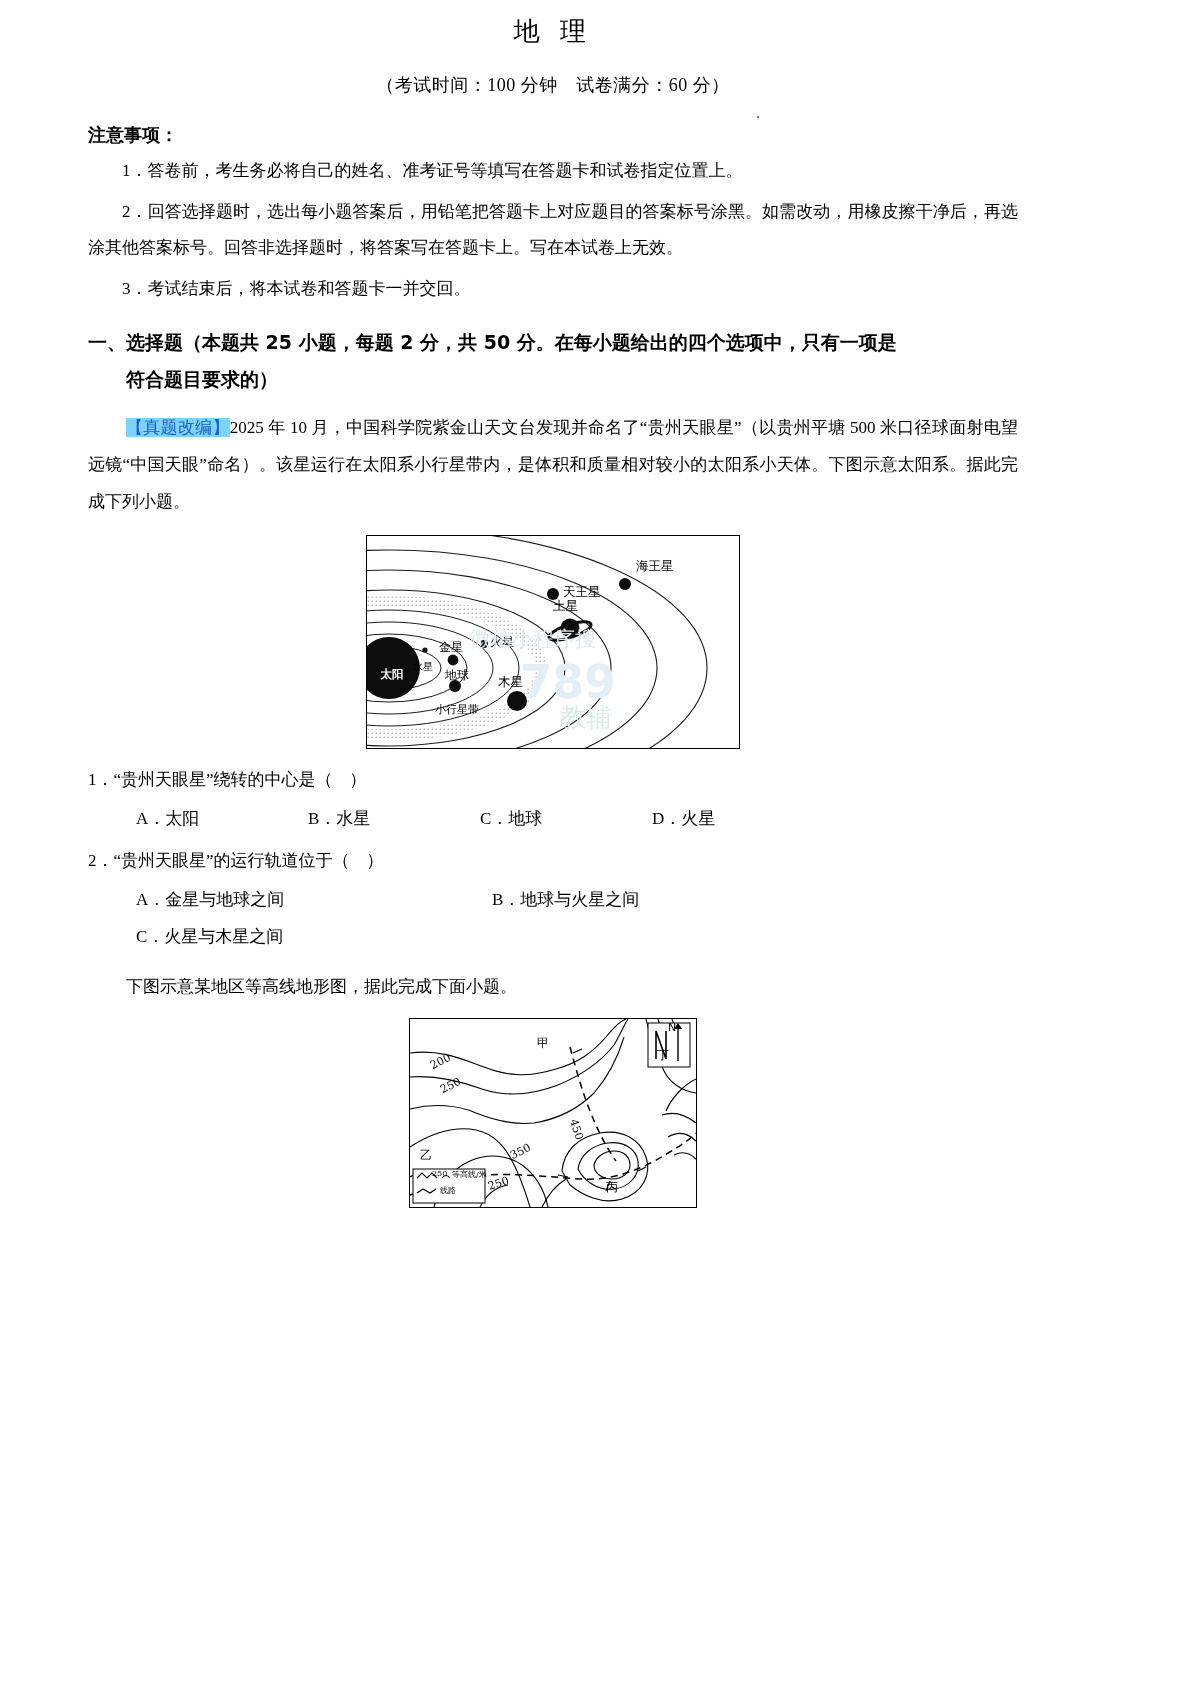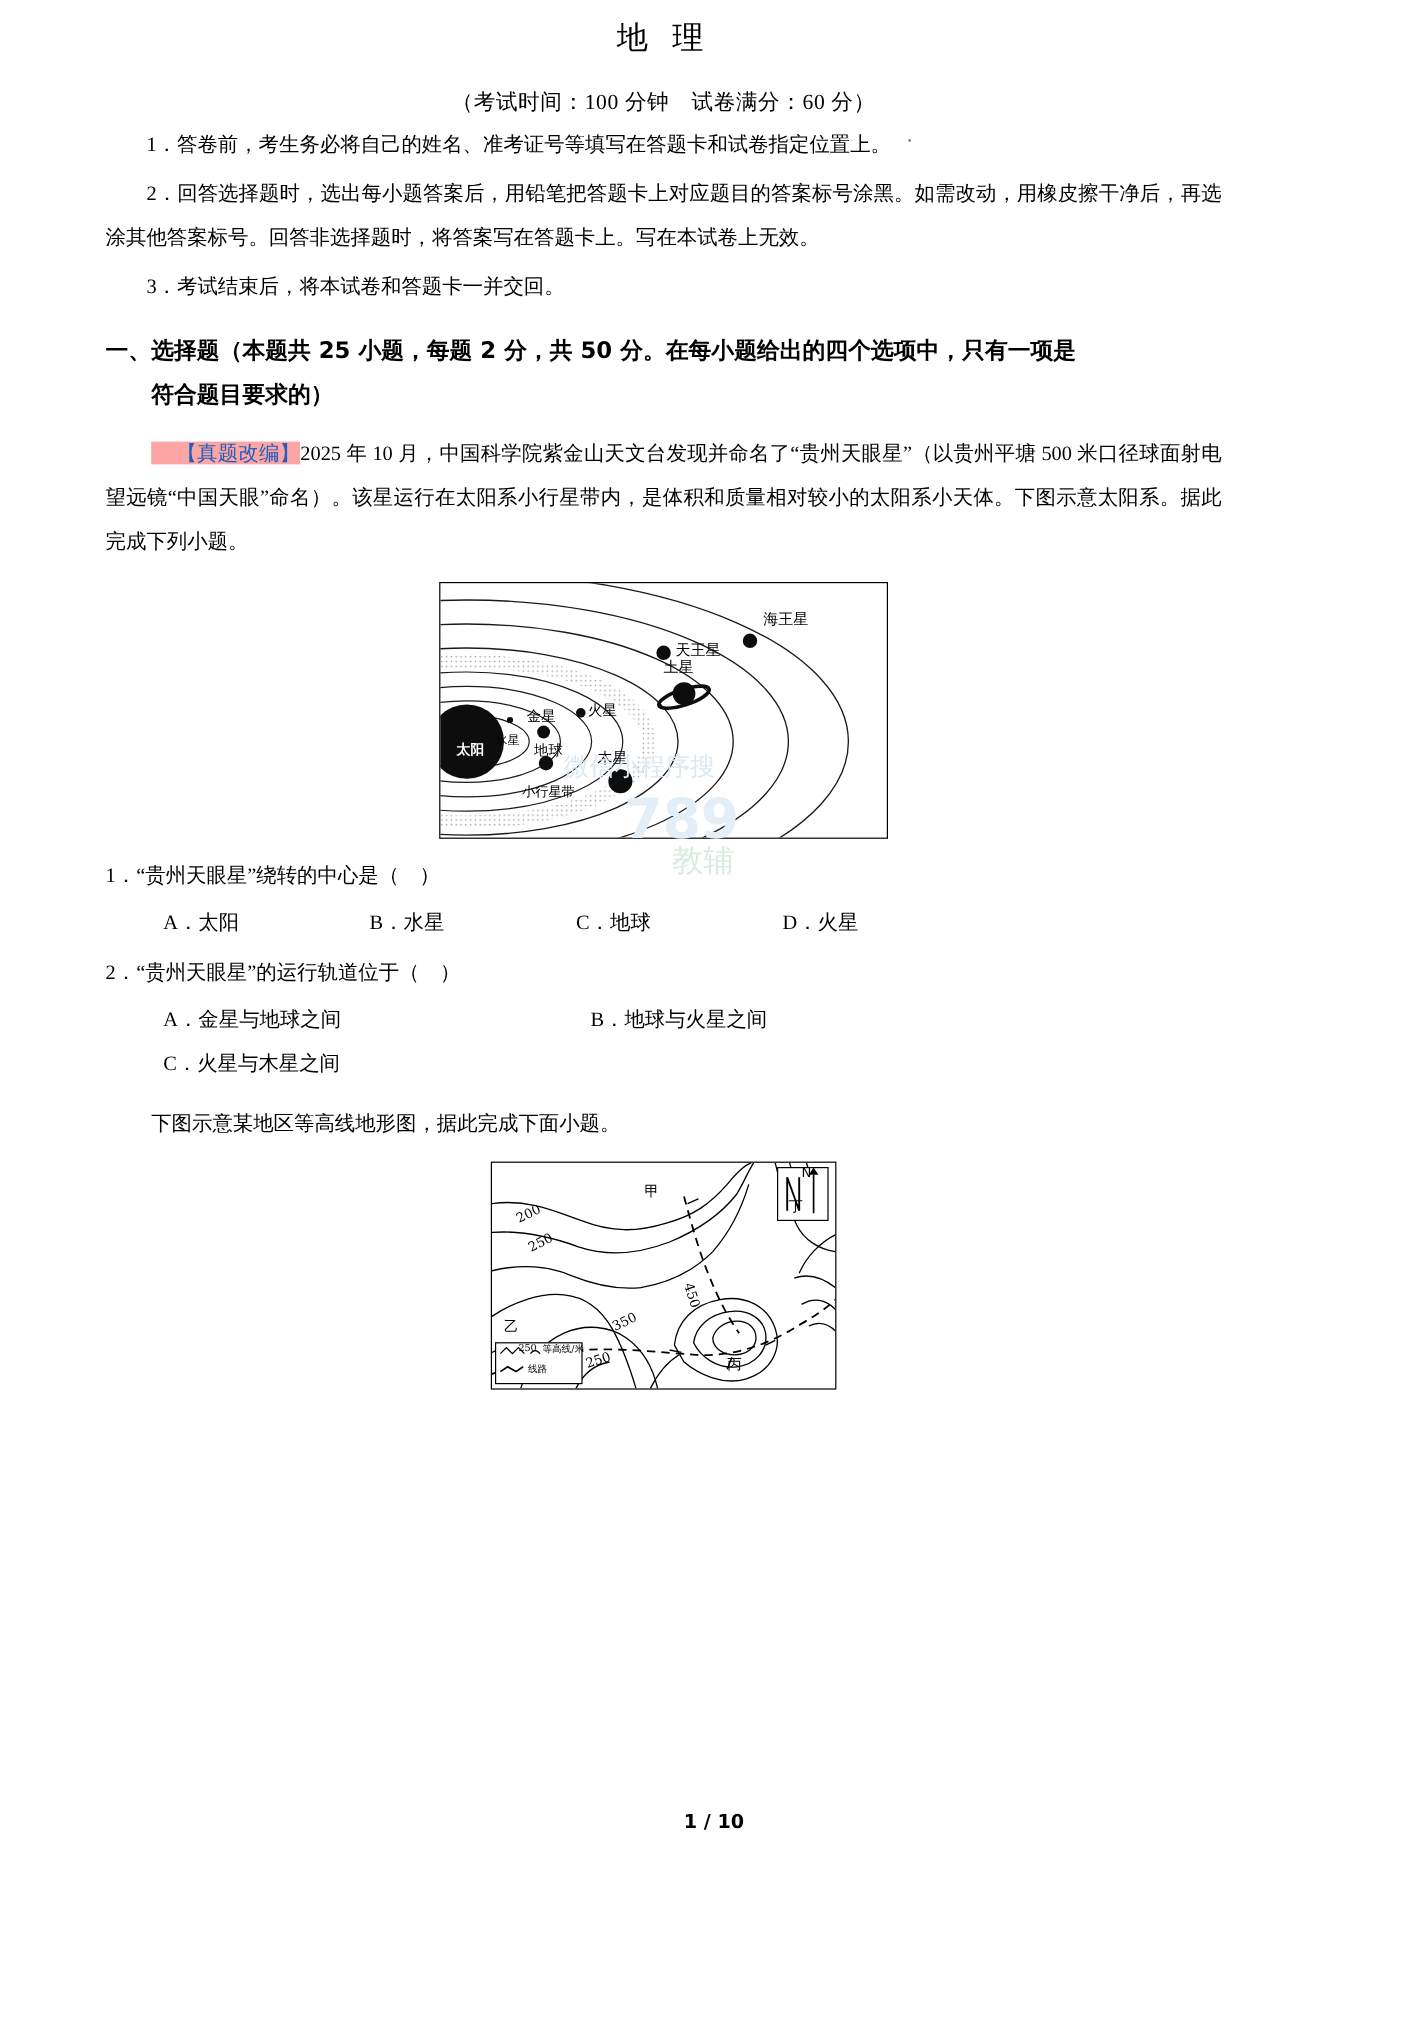--- a/index.html
+++ b/index.html
@@ -84,22 +84,21 @@
   
   .passage {
     font-size: 17px;
     line-height: 2.2;
     text-indent: 38px;
     margin-top: 10px;
     text-align: justify;
   }
   .tag-blue {
     color: #1f5fbf;
-    background: #fca5a5;
-    padding-left: 21px;
+    background: #7dd3fc;
   }
 
   
   .question {
     font-size: 17px;
     line-height: 2.0;
     margin-top: 14px;
   }
   .options {
     display: flex;
@@ -160,20 +159,21 @@
 <body>
 
 <div class="page">
   <div class="topdot"></div>
 
   <div class="content">
 
     <div class="doc-subject">地 理</div>
     <div class="exam-info">（考试时间：100 分钟　试卷满分：60 分）</div>
 
+    <div class="notice-title">注意事项：</div>
     <div class="notice-item">1．答卷前，考生务必将自己的姓名、准考证号等填写在答题卡和试卷指定位置上。</div>
     <div class="notice-item">2．回答选择题时，选出每小题答案后，用铅笔把答题卡上对应题目的答案标号涂黑。如需改动，用橡皮擦干净后，再选涂其他答案标号。回答非选择题时，将答案写在答题卡上。写在本试卷上无效。</div>
     <div class="notice-item">3．考试结束后，将本试卷和答题卡一并交回。</div>
 
     <div class="section-header">
       <span>一、选择题</span><span>（本题共 25 小题，每题 2 分，共 50 分。在每小题给出的四个选项中，只有一项是</span>
       <span class="cont">符合题目要求的）</span>
     </div>
 
     <div class="passage">
@@ -329,14 +329,13 @@
         <div style="position:absolute;left:30px;top:166px;font-size:8px;font-family:'DejaVu Serif',serif;">线路</div>
       </div>
     </div>
 
   </div>
 
   <div class="wm wm3">789</div>
   <div class="wm wm1">微信小程序搜</div>
   <div class="wm wm2">教辅</div>
 
-  <div class="footer">1 / 10</div>
 </div>
 
 </body></html>

